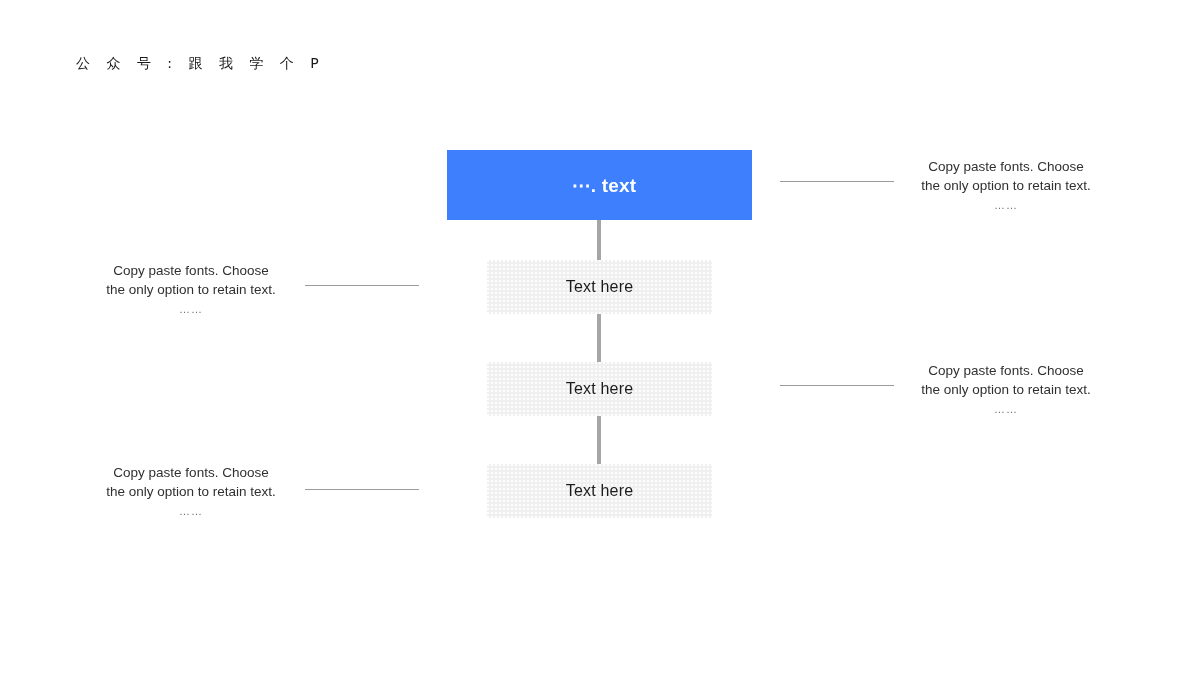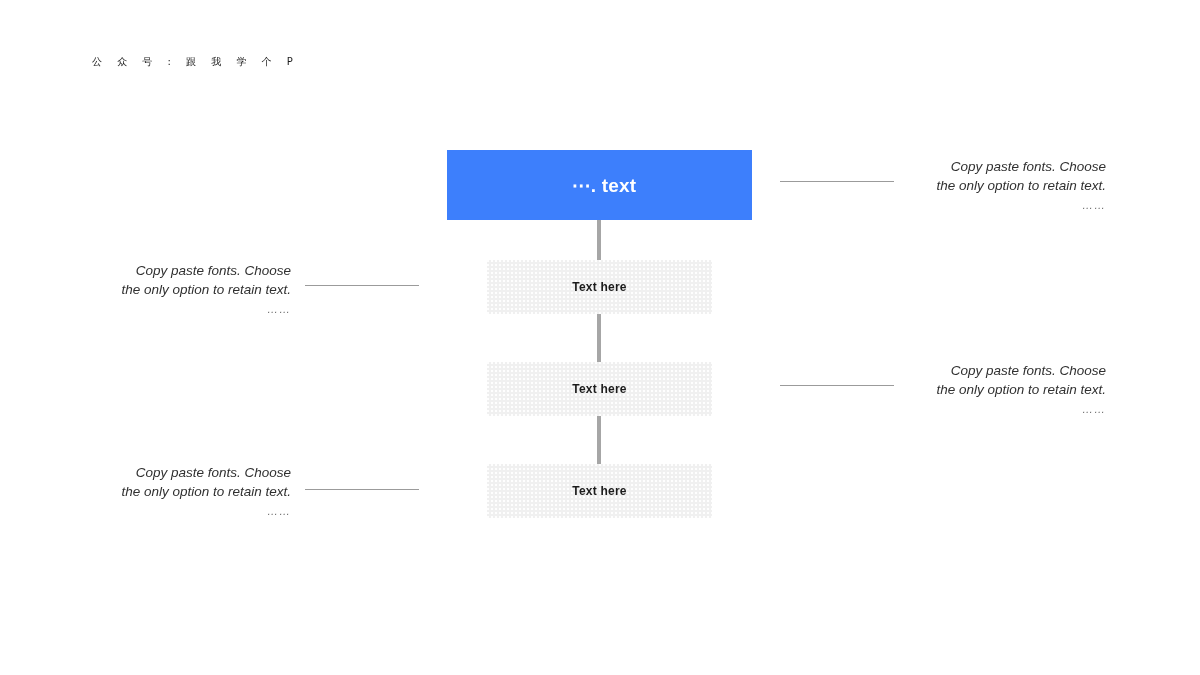--- a/index.html
+++ b/index.html
@@ -16,23 +16,23 @@
   .slide {
     position: relative;
     width: 1200px;
     height: 675px;
     background: #ffffff;
   }
 
   
   .brand-header {
     position: absolute;
-    left: 92px;
+    left: 76px;
     top: 55px;
-    font-size: 10px;
+    font-size: 14px;
     letter-spacing: 6px;
     color: #1a1a1a;
     font-family: "DejaVu Sans", "Liberation Sans", sans-serif;
     white-space: nowrap;
   }
 
   
   .brand-footer {
     position: absolute;
     left: 92px;
@@ -74,22 +74,22 @@
     height: 54px;
     background-color: #f0f0f0;
     background-image:
       radial-gradient(circle at 1px 1px, rgba(255,255,255,0.95) 1px, transparent 1.2px);
     background-size: 4px 4px;
   }
   .flow-box-secondary.step-2 { top: 362px; }
   .flow-box-secondary.step-3 { top: 464px; }
   .flow-box-secondary .box-label {
     color: #1c1c1c;
-    font-size: 12px;
-    font-weight: bold;
+    font-size: 16px;
+    font-weight: normal;
     letter-spacing: 0.2px;
   }
 
   
   .v-connector {
     position: absolute;
     left: 597px;
     width: 4px;
     background: #a6a6a6;
   }
@@ -105,26 +105,25 @@
   }
   .h-connector.right-1 { left: 780px; top: 181px; width: 114px; }
   .h-connector.left-1  { left: 305px; top: 285px; width: 114px; }
   .h-connector.right-2 { left: 780px; top: 385px; width: 114px; }
   .h-connector.left-2  { left: 305px; top: 489px; width: 114px; }
 
   
   .note {
     position: absolute;
     width: 200px;
-    text-align: right;
+    text-align: center;
     font-size: 13.5px;
     line-height: 19px;
     color: #303030;
     font-family: "Liberation Sans", sans-serif;
-    font-style: italic;
   }
   .note .note-line { display: block; white-space: nowrap; }
   .note .note-ellipsis {
     display: block;
     font-size: 11px;
     color: #6e6e6e;
     letter-spacing: 1px;
     margin-top: 1px;
   }
   .note-right-1 { left: 906px; top: 157px; }

